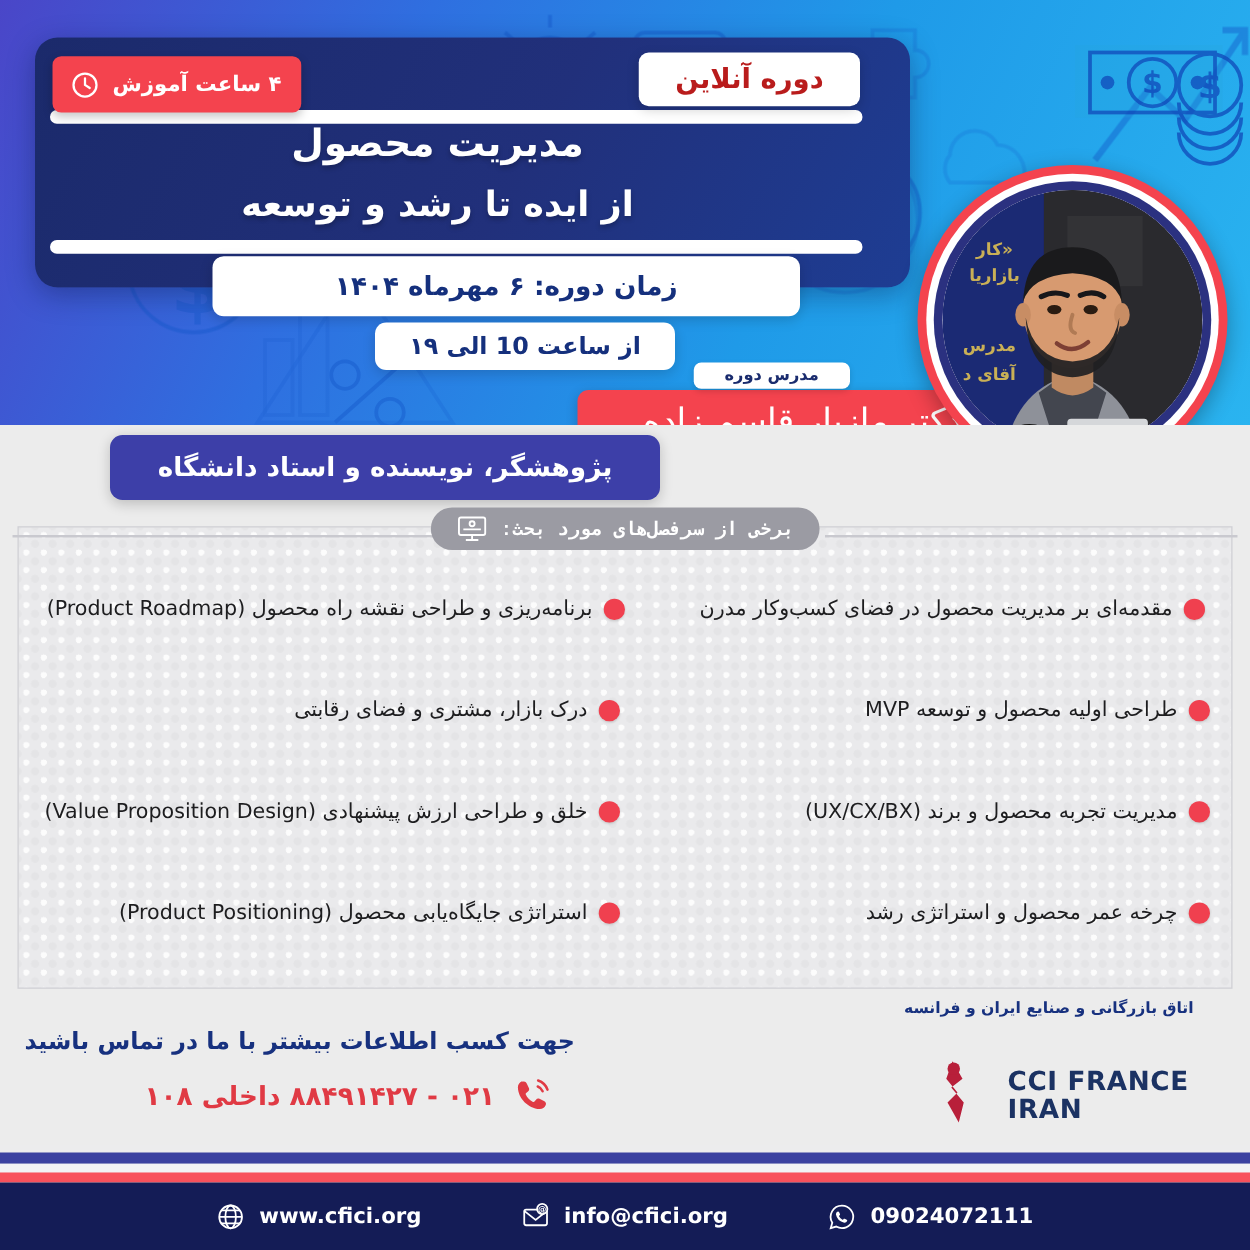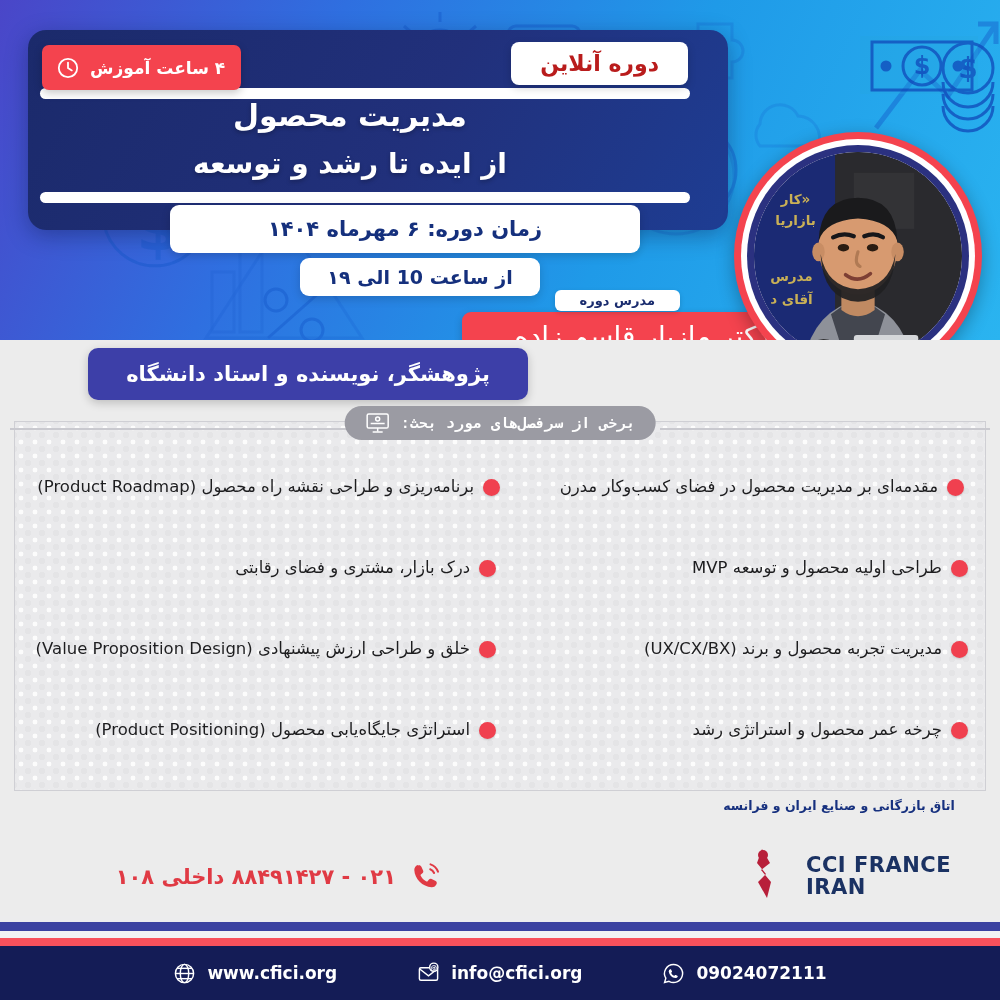--- a/index.html
+++ b/index.html
@@ -397,20 +397,21 @@
     <div class="topic col-l">
       <span class="dot"></span>
       <span class="tx">چرخه عمر محصول و استراتژی رشد</span>
     </div>
     <div class="topic col-r">
       <span class="dot"></span>
       <span class="tx">استراتژی جایگاه‌یابی محصول (Product Positioning)</span>
     </div>
   </div>
 
+  <div class="contact-txt">جهت کسب اطلاعات بیشتر با ما در تماس باشید</div>
 
   <div class="contact-phone">
     <span>۰۲۱ - ۸۸۴۹۱۴۲۷   داخلی ۱۰۸</span>
     <span class="phone-ic">
       <svg viewBox="0 0 30 30" width="30" height="30">
         <path d="M8.2 3.4 c1.4 -.6 2.6 .1 3.2 1.4 l1.7 3.6 c.5 1.1 .2 2.1 -.7 2.8 l-1.5 1.2 c-.4 .3 -.5 .7 -.3 1.2 c1.1 2.6 3.2 4.7 5.8 5.9 c.5 .2 .9 .1 1.2 -.3 l1.2 -1.5 c.7 -.9 1.7 -1.2 2.8 -.7 l3.6 1.7 c1.3 .6 2 1.8 1.4 3.2 c-.8 2 -2.8 3.4 -5 3.3 C12.5 24.6 4.6 16.7 4.3 7.9 c-.1 -2.2 1.3 -4.2 3.3 -5z" fill="#e03a44"></path>
         <path d="M20.5 2.4 a12 12 0 0 1 7.5 7.3" fill="none" stroke="#e03a44" stroke-width="2" stroke-linecap="round"></path>
         <path d="M20.2 7.2 a7 7 0 0 1 3.9 3.8" fill="none" stroke="#e03a44" stroke-width="2" stroke-linecap="round"></path>
       </svg>
     </span>

